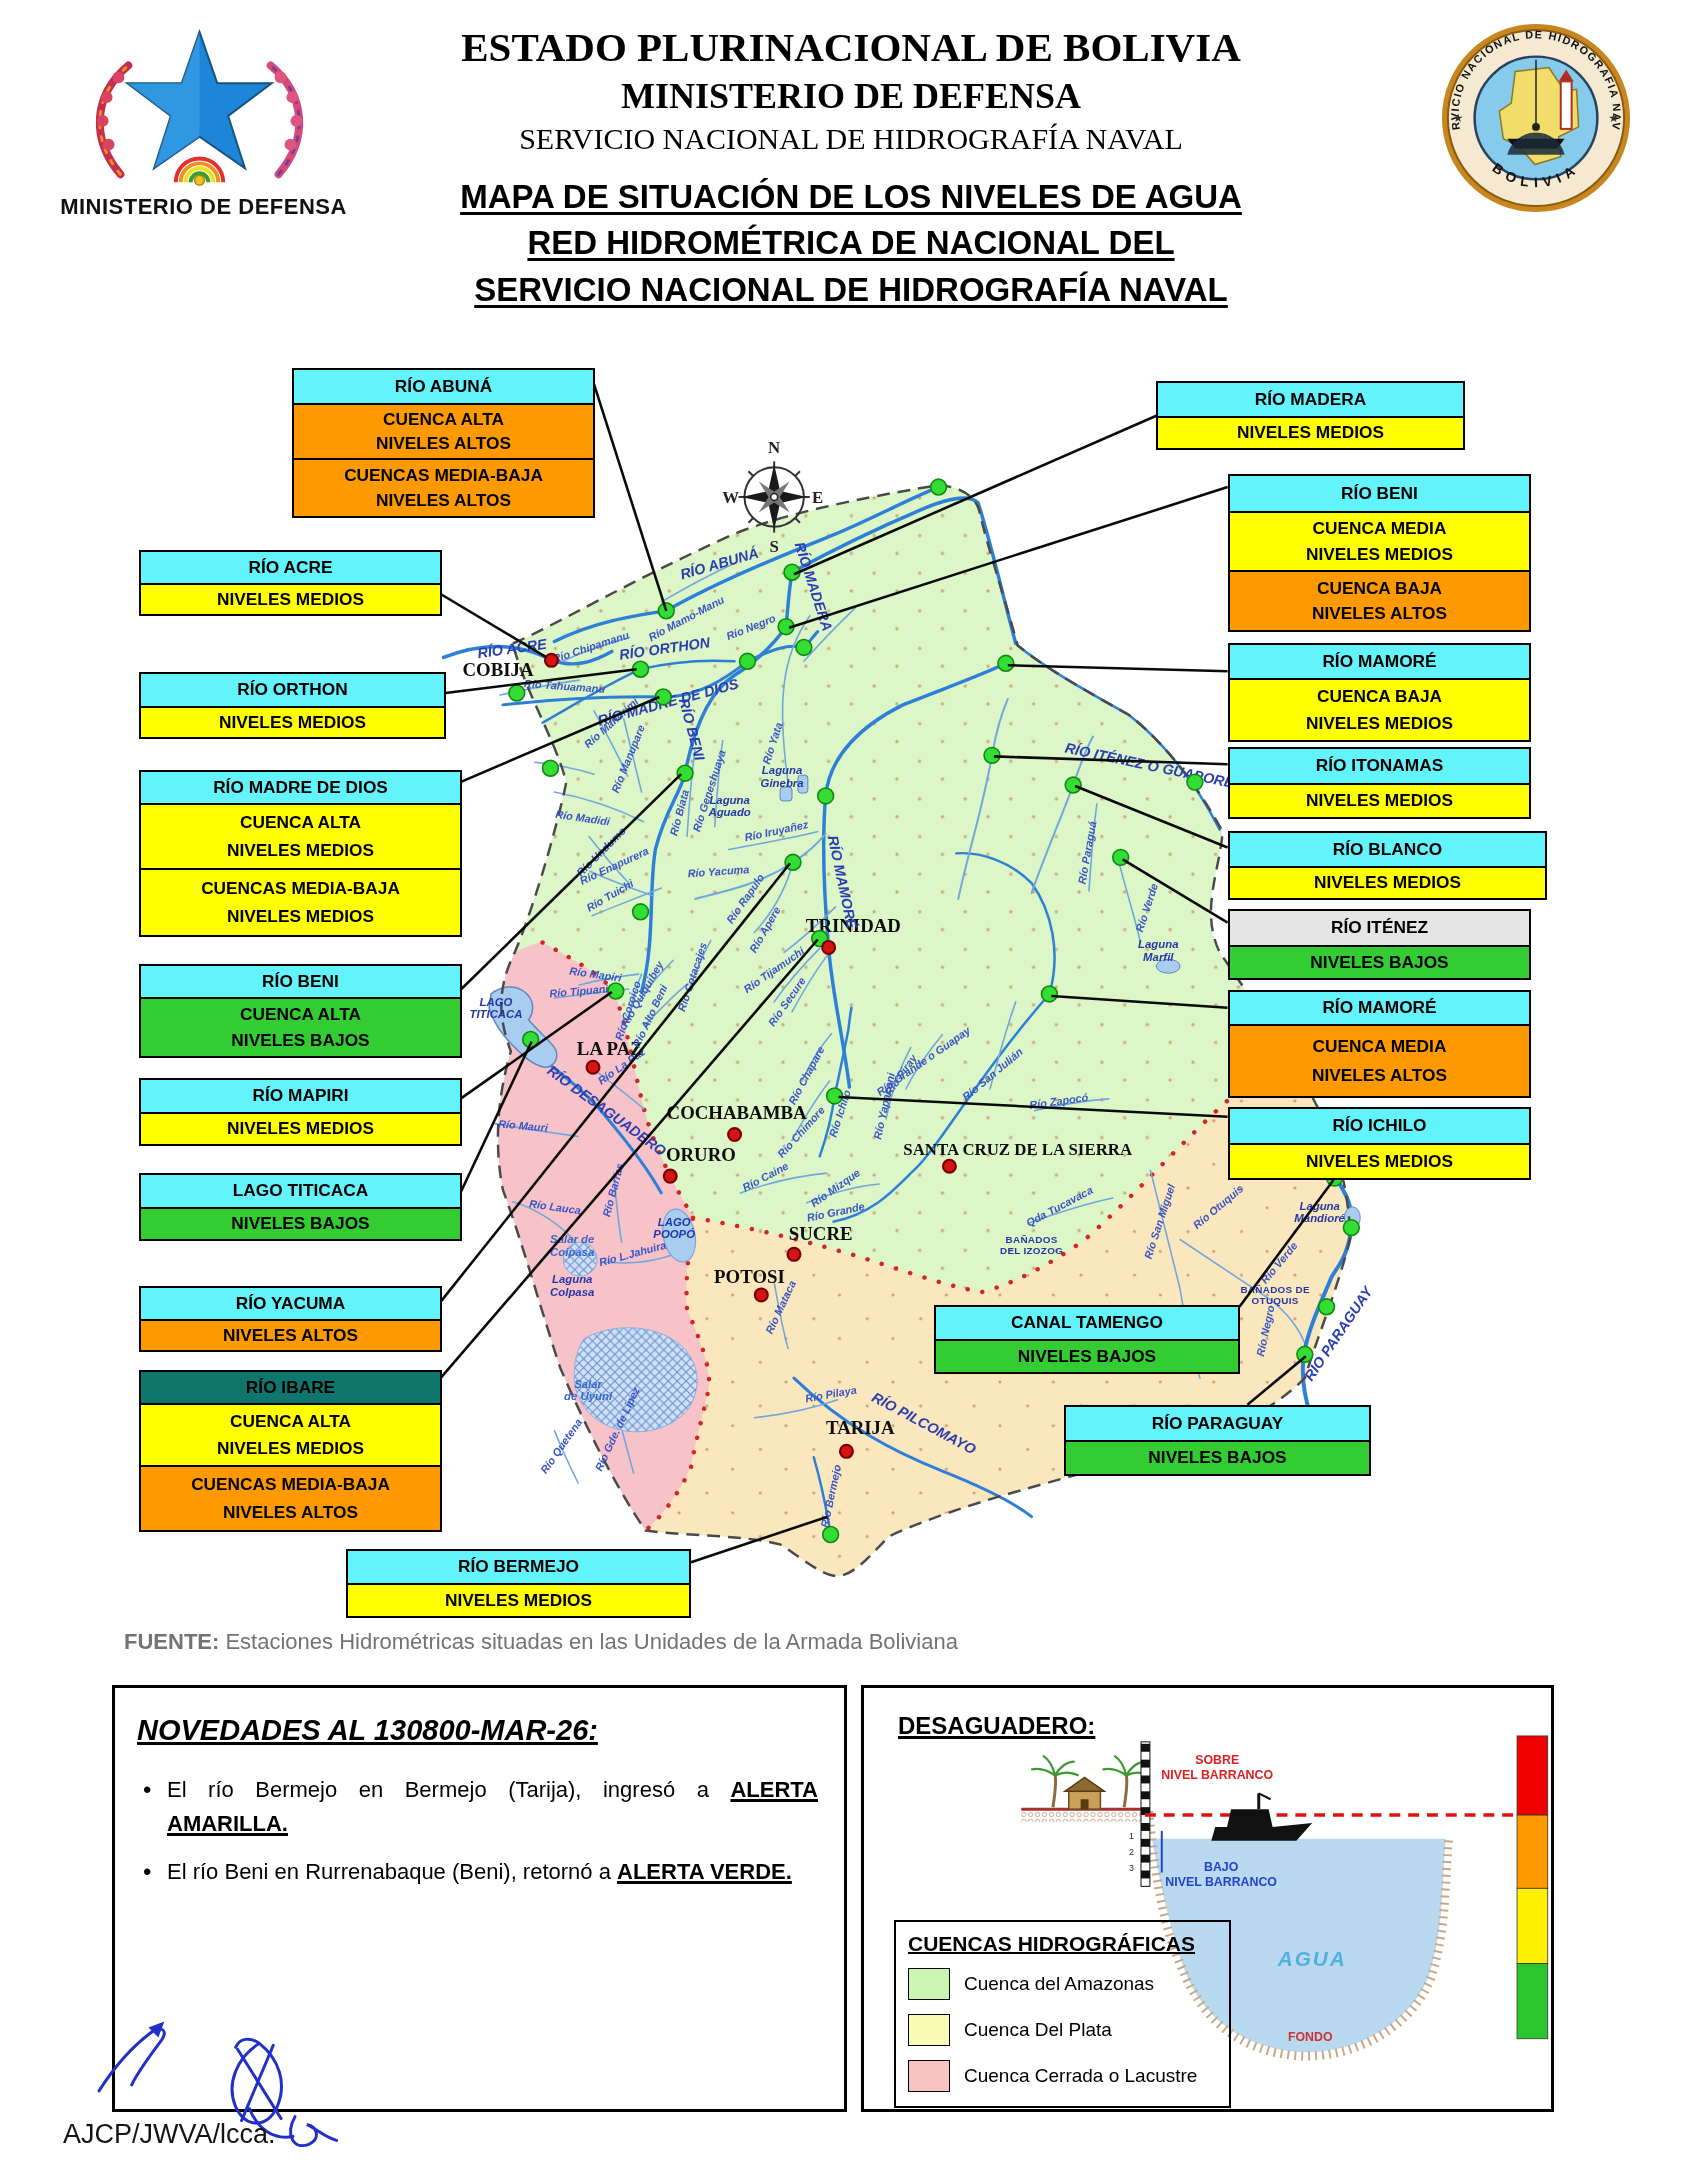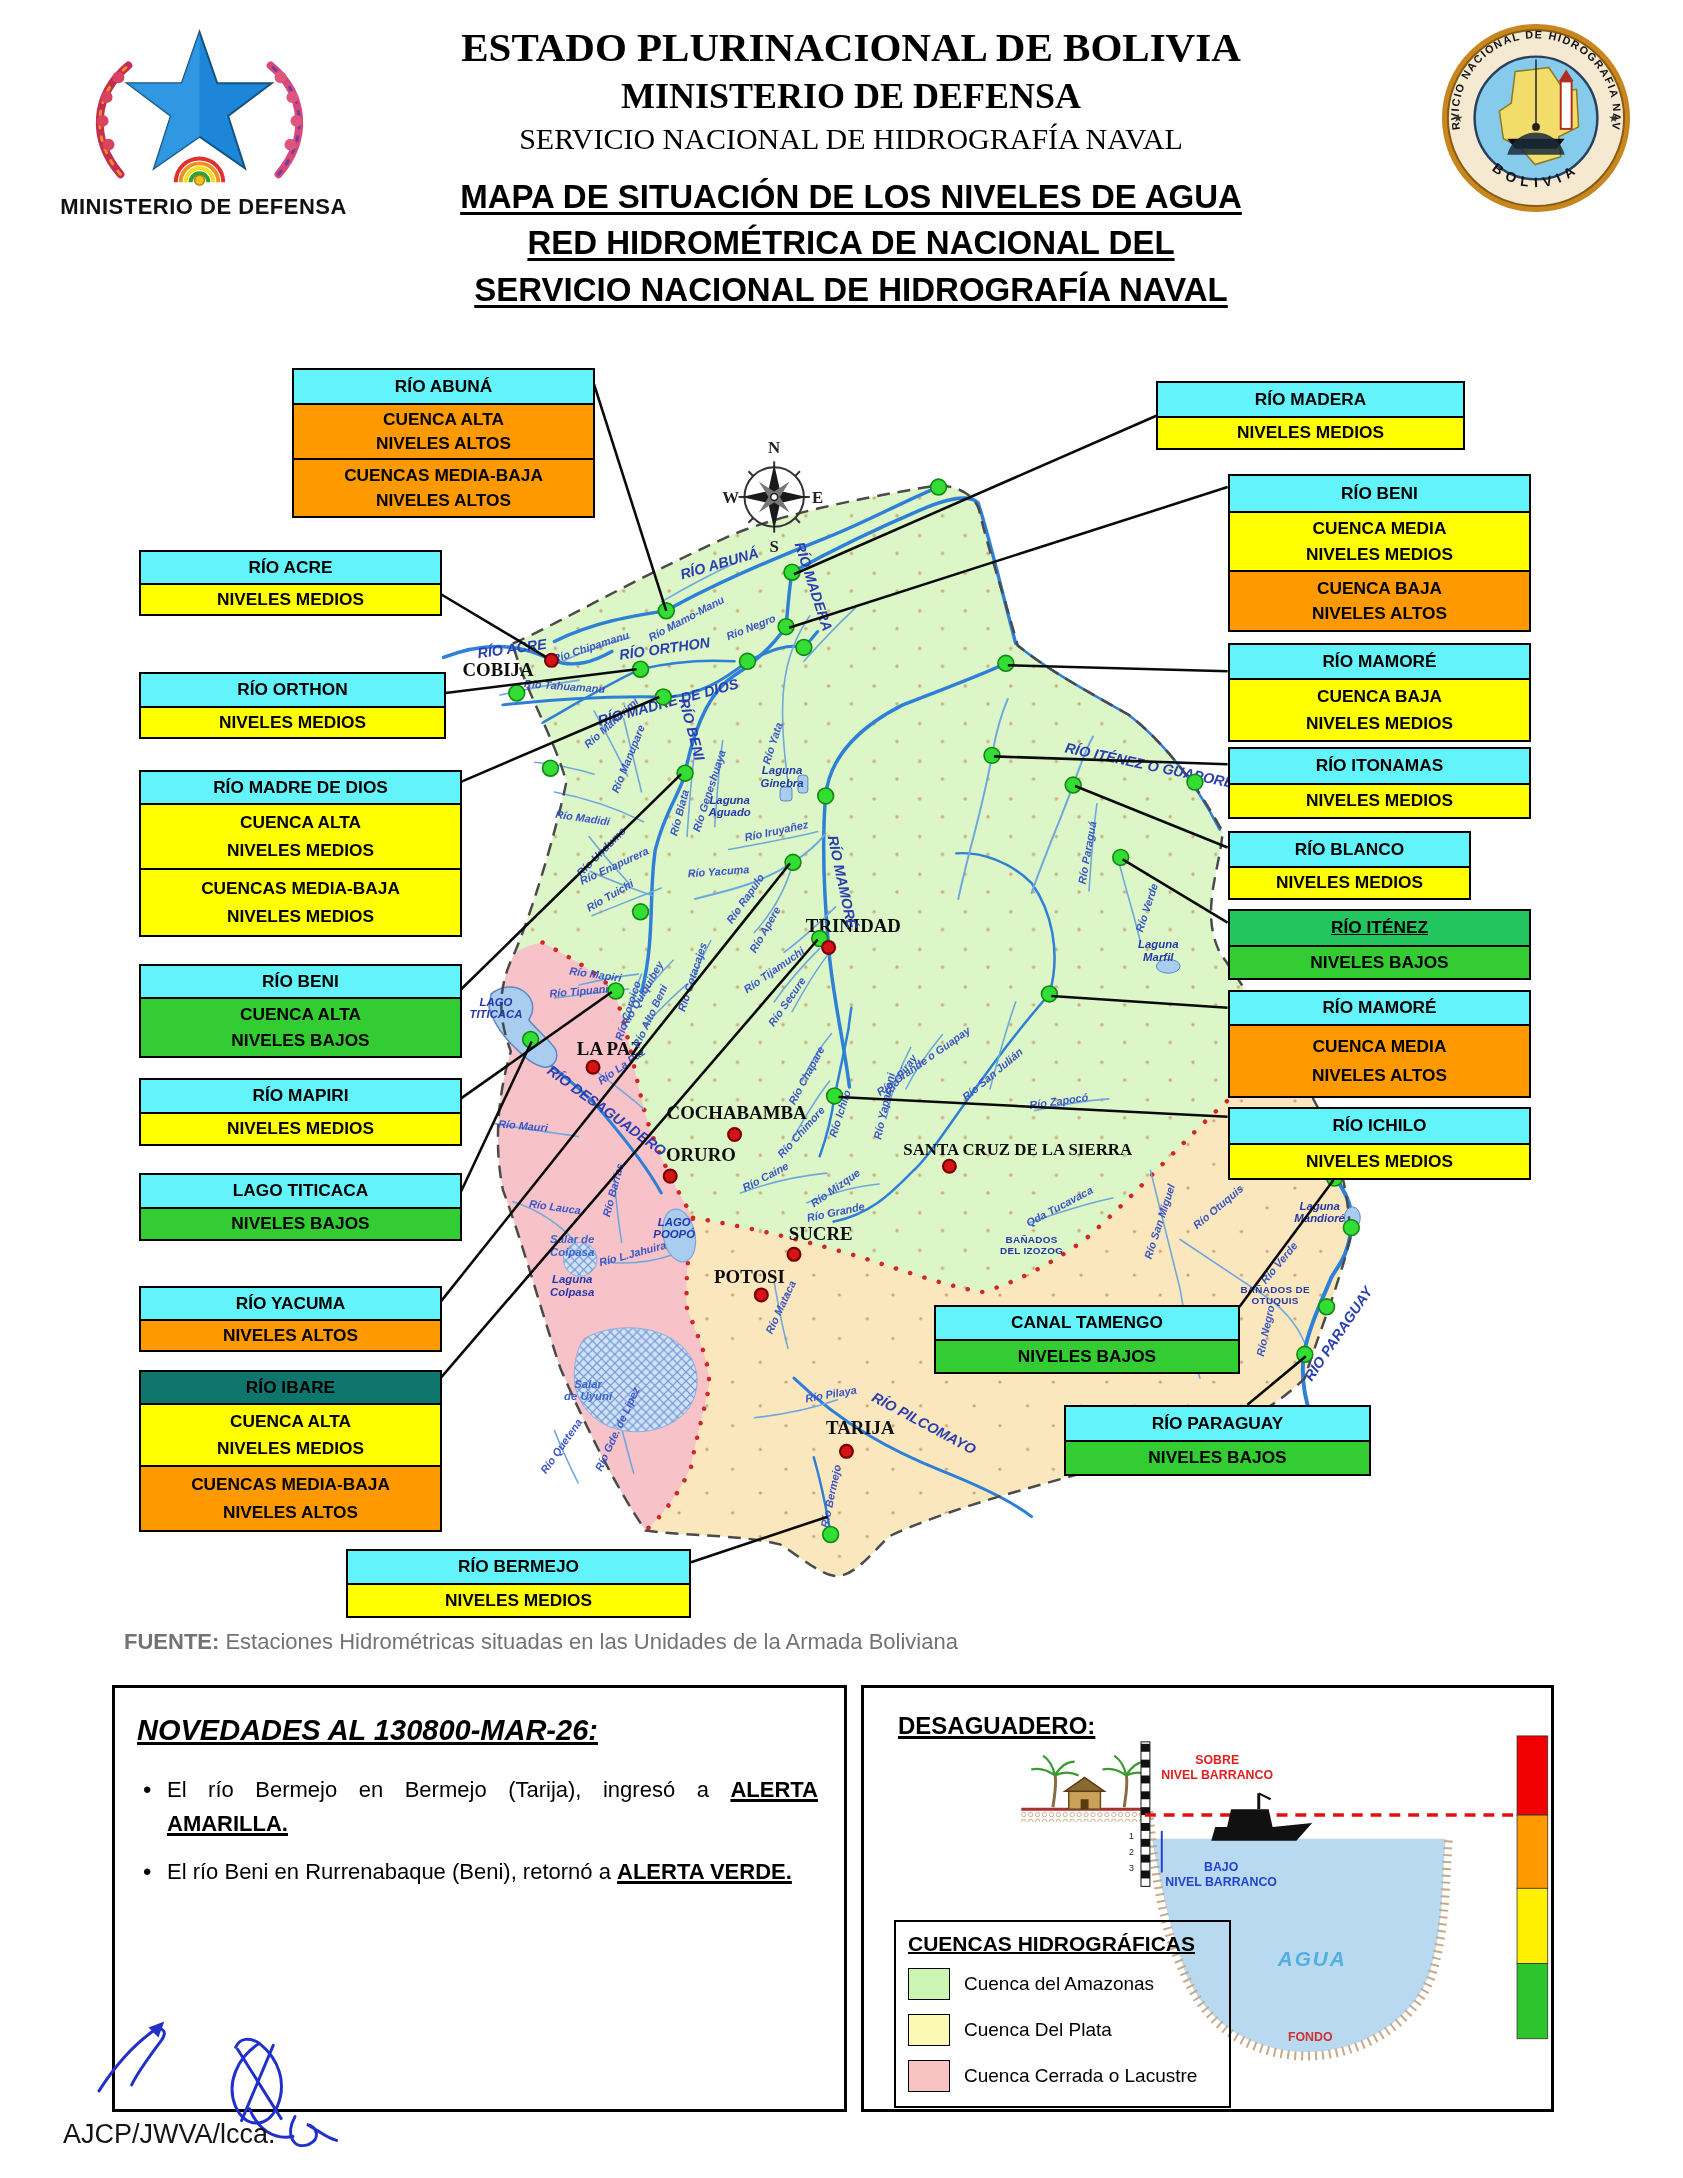--- a/index.html
+++ b/index.html
@@ -553,30 +553,30 @@
         </div>
       </div>
       <div class="callout" style="left: 1228px; top: 747px; width: 303px;">
         <div class="c-row" style="height: 34px; background: rgb(99, 243, 251);">
           <div class="c-line">RÍO ITONAMAS</div>
         </div>
         <div class="c-row" style="height: 34px; background: rgb(255, 255, 0);">
           <div class="c-line">NIVELES MEDIOS</div>
         </div>
       </div>
-      <div class="callout" style="left: 1228px; top: 831px; width: 243px;">
+      <div class="callout" style="left: 1228px; top: 831px; width: 319px;">
         <div class="c-row" style="height: 33px; background: rgb(99, 243, 251);">
           <div class="c-line">RÍO BLANCO</div>
         </div>
         <div class="c-row" style="height: 32px; background: rgb(255, 255, 0);">
           <div class="c-line">NIVELES MEDIOS</div>
         </div>
       </div>
       <div class="callout" style="left: 1228px; top: 909px; width: 303px;">
-        <div class="c-row" style="height: 34px; background: #22c55e; text-decoration: underline;">
+        <div class="c-row" style="height: 34px; background: #e5e5e5;">
           <div class="c-line">RÍO ITÉNEZ</div>
         </div>
         <div class="c-row" style="height: 33px; background: rgb(51, 204, 51);">
           <div class="c-line">NIVELES BAJOS</div>
         </div>
       </div>
       <div class="callout" style="left: 1228px; top: 990px; width: 303px;">
         <div class="c-row" style="height: 32px; background: rgb(99, 243, 251);">
           <div class="c-line">RÍO MAMORÉ</div>
         </div>

